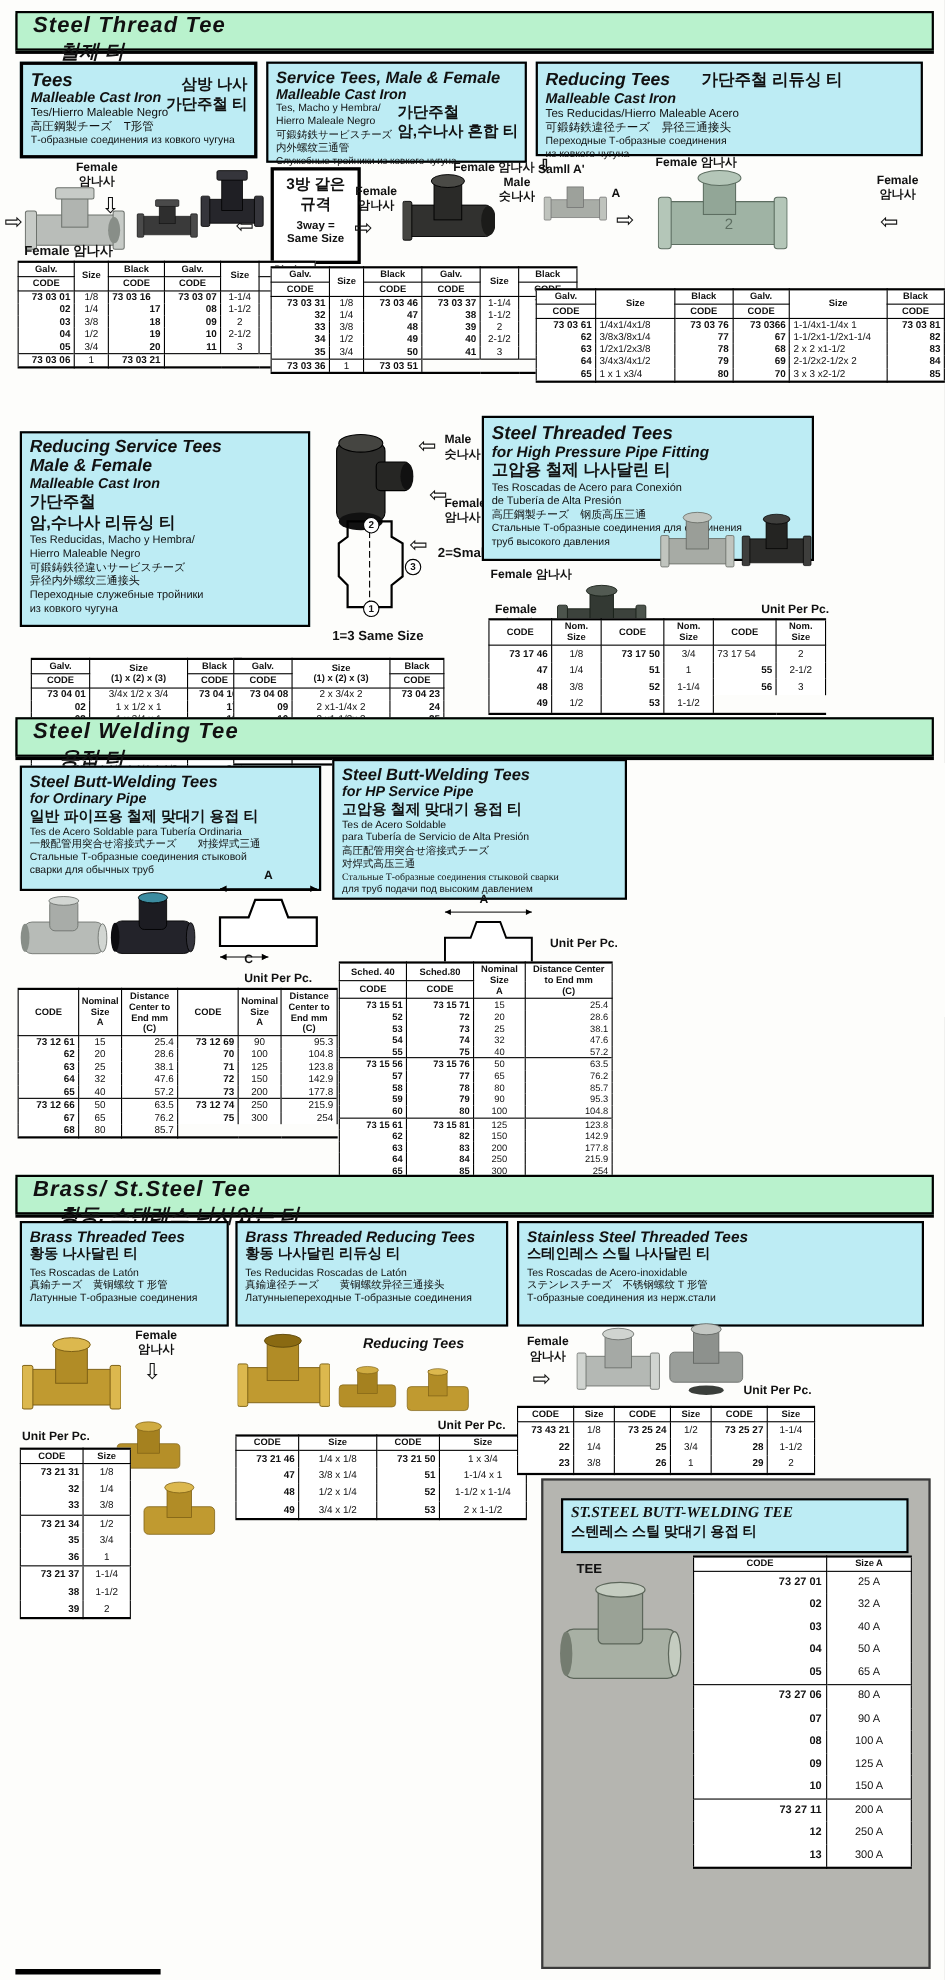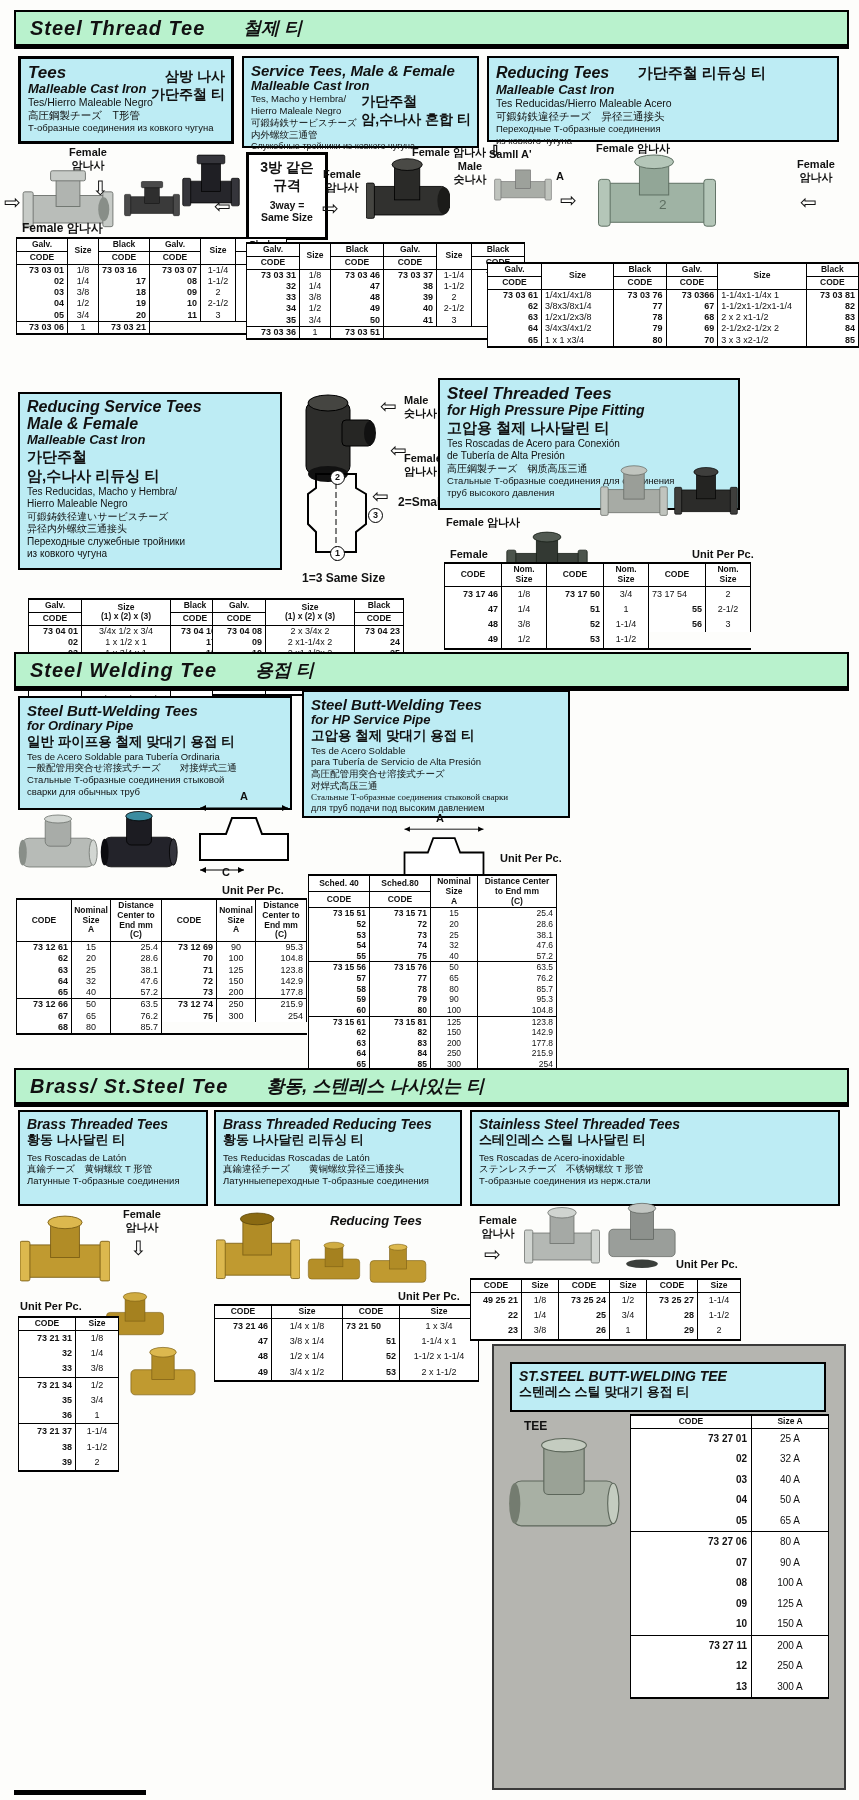--- a/index.html
+++ b/index.html
@@ -1,21 +1,21 @@
 <!DOCTYPE html>
 <html><head>
 <meta charset="utf-8">
 <style>
   html,body{margin:0;padding:0;background:#888;}
   .page{position:relative;width:859px;height:1800px;background:#fdfdfb;margin:0 auto;
         font-family:"Liberation Sans",sans-serif;color:#111;overflow:hidden;}
   .abs{position:absolute;}
   
   .bar{position:absolute;left:14px;width:831px;height:32px;background:#b9f2cd;
-       border:2px solid #000;box-shadow:0 3px 0 #000;display:flex;align-items:center;}
+       border:2px solid #000;box-shadow:0 3px 0 #000;display:flex;flex-direction:column;}
   .bar-en{font-size:20px;font-weight:bold;font-style:italic;margin-left:14px;letter-spacing:1px;}
   .bar-kr{font-size:18px;font-weight:bold;font-style:italic;margin-left:38px;}
   
   .cyan{position:absolute;background:#bdecf4;border:2px solid #000;padding:5px 7px;box-sizing:border-box;}
   .cyan .h1{font-size:17px;font-weight:bold;font-style:italic;line-height:1.05;}
   .cyan .h2{font-size:13px;font-weight:bold;font-style:italic;line-height:1.1;}
   .cyan .s{font-size:10.5px;line-height:1.25;}
   .cyan .kr{font-size:14px;font-weight:bold;line-height:1.3;}
   .lbl{position:absolute;font-size:11px;font-weight:bold;line-height:1.15;}
   .lbl.c{text-align:center;}
@@ -1032,21 +1032,21 @@
         <th style="width:52px;">CODE</th>
         <th style="width:66px;">Size</th>
         <th style="width:52px;">CODE</th>
         <th style="width:74px;">Size</th>
       </tr>
     </thead>
     <tbody>
         <tr>
           <td style="text-align: right; font-weight: bold;">73 21 46</td>
           <td style="text-align: center;">1/4 x 1/8</td>
-          <td style="font-weight: bold;">73 21 50</td>
+          <td style="text-align: right; font-weight: bold;">73 21 50</td>
           <td style="text-align: center;">1    x  3/4</td>
         </tr>
         <tr>
           <td style="text-align: right; font-weight: bold;">47</td>
           <td style="text-align: center;">3/8 x 1/4</td>
           <td style="text-align: right; font-weight: bold;">51</td>
           <td style="text-align: center;">1-1/4 x  1</td>
         </tr>
         <tr>
           <td style="text-align: right; font-weight: bold;">48</td>
@@ -1093,21 +1093,21 @@
         <th style="width:46px;">CODE</th>
         <th style="width:32px;">Size</th>
         <th style="width:46px;">CODE</th>
         <th style="width:32px;">Size</th>
         <th style="width:46px;">CODE</th>
         <th style="width:38px;">Size</th>
       </tr>
     </thead>
     <tbody>
         <tr>
-          <td style="text-align: right; font-weight: bold;">49 25 21</td>
+          <td style="text-align: right; font-weight: bold;">73 43 21</td>
           <td style="text-align: center;">1/8</td>
           <td style="text-align: right; font-weight: bold;">73 25 24</td>
           <td style="text-align: center;">1/2</td>
           <td style="text-align: right; font-weight: bold;">73 25 27</td>
           <td style="text-align: center;">1-1/4</td>
         </tr>
         <tr>
           <td style="text-align: right; font-weight: bold;">22</td>
           <td style="text-align: center;">1/4</td>
           <td style="text-align: right; font-weight: bold;">25</td>
@@ -1120,21 +1120,21 @@
           <td style="text-align: center;">3/8</td>
           <td style="text-align: right; font-weight: bold;">26</td>
           <td style="text-align: center;">1</td>
           <td style="text-align: right; font-weight: bold;">29</td>
           <td style="text-align: center;">2</td>
         </tr>
       </tbody>
   </table>
 
   <div class="gray" style="left:492px;top:1344px;width:350px;height:442px;">
-    <div class="cyan" style="left:16px;top:16px;width:316px;height:50px;border-width:2px;">
+    <div class="cyan" style="left:16px;top:16px;width:316px;height:50px;border-width:2px;font-family:Liberation Serif, serif;">
       <div class="h1" style="font-size:14px;">ST.STEEL BUTT-WELDING TEE</div>
       <div class="kr" style="font-size:13px;">스텐레스 스틸 맞대기 용접 티</div>
     </div>
     <div class="lbl" style="left:30px;top:74px;font-size:12px;">TEE</div>
     <div class="abs" style="left:14px;top:90px;">
       <svg width="112" height="108" viewBox="0 0 100 96">
         <rect x="4" y="40" width="92" height="40" rx="8" fill="#a8b0a4" stroke="#5c665a"></rect>
         <rect x="32" y="6" width="36" height="46" rx="4" fill="#9aa296" stroke="#5c665a"></rect>
         <ellipse cx="50" cy="8" rx="20" ry="6" fill="#c4ccc0" stroke="#5c665a"></ellipse>
         <ellipse cx="6" cy="60" rx="5" ry="18" fill="#747c70"></ellipse>

